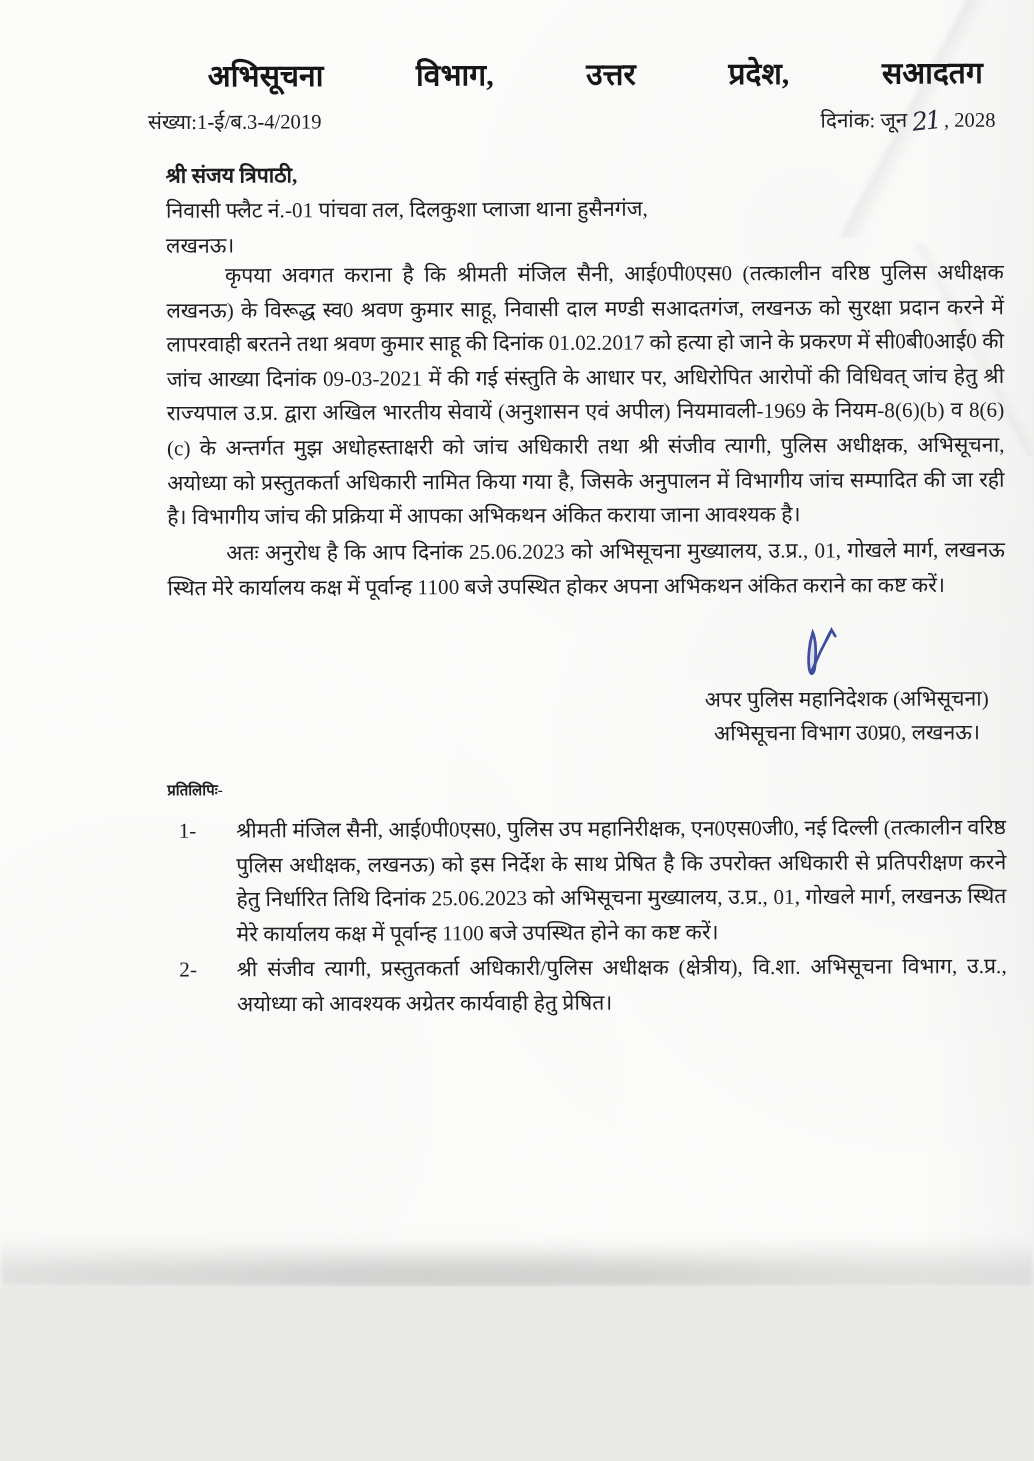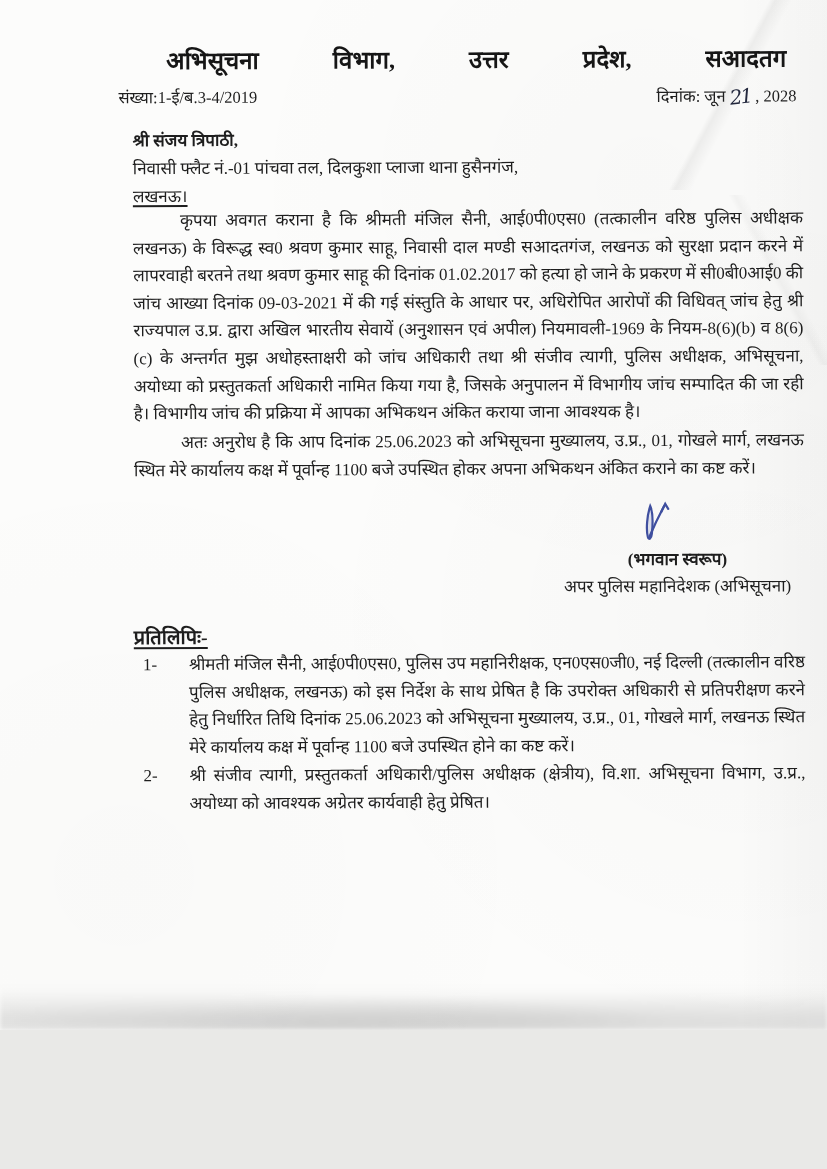--- a/index.html
+++ b/index.html
@@ -91,21 +91,20 @@
     letter-spacing: -2px;
   }
   .recipient {
     position: absolute;
     top: 126px; left: 132px;
     font-size: 17px;
     line-height: 28px;
   }
   .recipient .name { font-weight: 700; }
   .underlined {
-    text-decoration: underline;
     text-underline-offset: 3px;
     text-decoration-thickness: 1.5px;
   }
   .para {
     position: absolute;
     left: 132px; width: 670px;
     font-size: 17px;
     line-height: 27.6px;
     text-align: justify;
   }
@@ -120,21 +119,21 @@
   }
   .sig-mark {
     display: block;
     margin: 0 auto 4px 88px;
     width: 40px; height: 46px;
   }
   .sig-name { font-weight: 700; }
   .copy-heading {
     position: absolute;
     top: 622px; left: 131px;
-    font-size: 20px;
+    font-size: 12px;
     font-weight: 700;
   }
   .copy-list {
     position: absolute;
     top: 650px; left: 140px; width: 662px;
   }
   .copy-item {
     display: flex;
     align-items: flex-start;
     margin-bottom: 1px;
@@ -190,22 +189,22 @@
     <div class="para para-2">अतः अनुरोध है कि आप दिनांक 25.06.2023 को अभिसूचना मुख्यालय, उ.प्र., 01, गोखले मार्ग, लखनऊ स्थित मेरे कार्यालय कक्ष में पूर्वान्ह 1100 बजे उपस्थित होकर अपना अभिकथन अंकित कराने का कष्ट करें।</div>
 
     <div class="signature-block">
       <svg class="sig-mark" viewBox="0 0 40 46" xmlns="http://www.w3.org/2000/svg">
         <g fill="none" stroke="#3f4f9f" stroke-width="2.2" stroke-linecap="round">
           <path d="M15 9 C 12 18, 10.5 32, 12.5 40 C 13.5 43.5, 16 42, 16.5 37 C 17.5 28, 18 16, 15 9 Z" fill="#3f4f9f" fill-opacity="0.15"></path>
           <path d="M14 40 C 17 33, 23 20, 29 9"></path>
           <path d="M26 15 L 30 7 L 33 12"></path>
         </g>
       </svg>
-      <div class="sig-name">(भगवान स्वरूप)</div>
       <div>अपर पुलिस महानिदेशक (अभिसूचना)</div>
+      <div>अभिसूचना विभाग उ0प्र0, लखनऊ।</div>
     </div>
 
     <div class="copy-heading">
       <span class="underlined">प्रतिलिपिः-</span>
     </div>
 
     <div class="copy-list">
       <div class="copy-item">
         <span class="num">1-</span>
         <span class="txt">श्रीमती मंजिल सैनी, आई0पी0एस0, पुलिस उप महानिरीक्षक, एन0एस0जी0, नई दिल्ली (तत्कालीन वरिष्ठ पुलिस अधीक्षक, लखनऊ) को इस निर्देश के साथ प्रेषित है कि उपरोक्त अधिकारी से प्रतिपरीक्षण करने हेतु निर्धारित तिथि दिनांक 25.06.2023 को अभिसूचना मुख्यालय, उ.प्र., 01, गोखले मार्ग, लखनऊ स्थित मेरे कार्यालय कक्ष में पूर्वान्ह 1100 बजे उपस्थित होने का कष्ट करें।</span>

